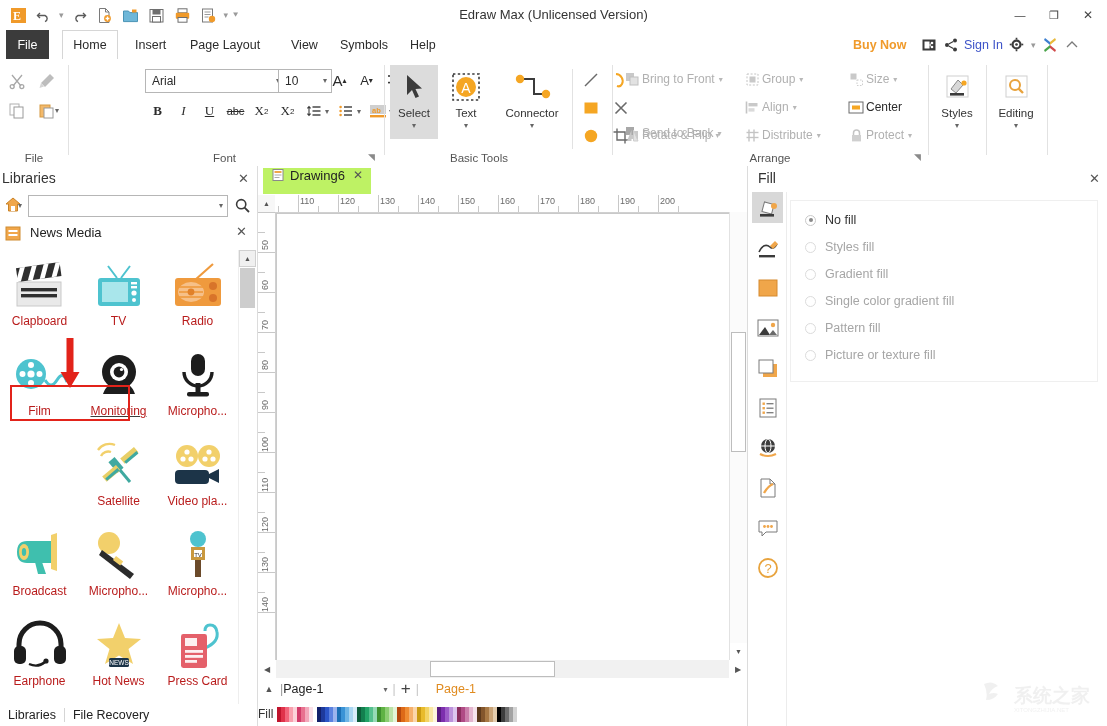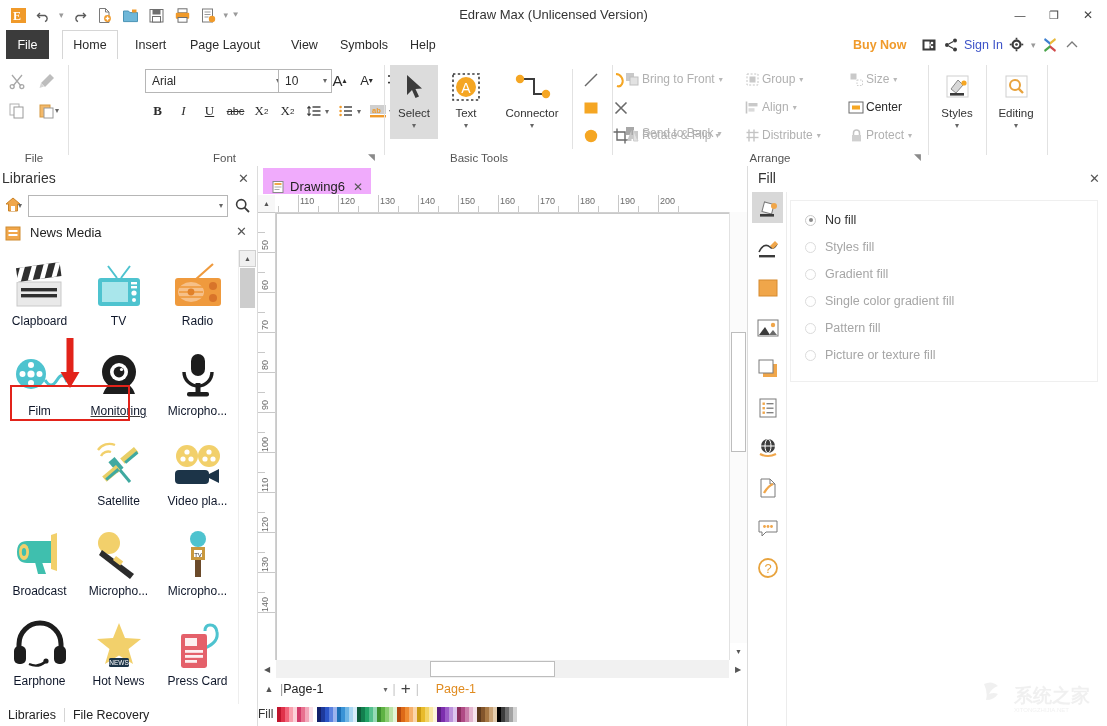--- a/index.html
+++ b/index.html
@@ -82,36 +82,36 @@
 
   .libitem{position:absolute;left:0;top:52px;width:257px;height:30px;}
   .libitemicn{position:absolute;left:2px;top:4px;width:22px;height:22px;display:flex;align-items:center;justify-content:center;}
   .libitemlbl{position:absolute;left:30px;top:7px;font-size:13px;color:#222;}
   .libitemx{position:absolute;right:10px;top:6px;font-size:13px;color:#555;cursor:pointer;}
 
   .shapegrid{position:absolute;left:0;top:84px;width:238px;height:612px;overflow:hidden;}
   .shape{position:absolute;width:79px;height:90px;display:flex;flex-direction:column;
          align-items:center;cursor:pointer;}
   .shape .sicn{height:62px;display:flex;align-items:flex-end;justify-content:center;padding-bottom:2px;}
-  .shape .slbl{font-size:12px;color:#0f172a;text-align:center;white-space:nowrap;}
+  .shape .slbl{font-size:12px;color:#b91c1c;text-align:center;white-space:nowrap;}
 
   .libscroll{position:absolute;left:238px;top:84px;width:17px;height:612px;background:#fff;border-left:1px solid #eee;}
   .lsup,.lsdn{position:absolute;left:0;width:17px;height:17px;background:#f0f0f0;border:1px solid #d0d0d0;
               box-sizing:border-box;display:flex;align-items:center;justify-content:center;cursor:pointer;font-size:7px;color:#555;}
   .lsup{top:0;}
   .lsthumb{position:absolute;left:1px;top:18px;width:15px;height:40px;background:#cdcdcd;cursor:pointer;}
 
   .libtabs{position:absolute;left:0;bottom:0;width:257px;height:22px;background:#fff;display:flex;align-items:center;}
   .libtab{font-size:12.5px;color:#222;padding:0 8px;cursor:pointer;}
   .libtabsep{width:1px;height:14px;background:#d5d5d5;}
 
   
   .canvaswrap{position:absolute;left:258px;top:166px;width:489px;height:560px;background:#fff;}
   .tabstrip{position:absolute;left:0;top:0;width:489px;height:29px;background:#fff;border-bottom:1px solid #d8d8d8;}
-  .doctab{position:absolute;left:5px;top:2px;height:26px;background:#f0abfc;display:flex;align-items:flex-end;
+  .doctab{position:absolute;left:5px;top:2px;height:26px;background:#bef264;display:flex;align-items:flex-start;
           padding:0 8px;font-size:13px;color:#222;cursor:pointer;}
   .doctab .dti{margin-right:5px;display:flex;align-items:center;}
   .doctab .dtx{margin-left:8px;font-size:12px;color:#555;cursor:pointer;}
 
   .rulerh{position:absolute;left:0;top:29px;width:489px;height:17px;background:#fff;border-bottom:1px solid #d0d0d0;overflow:hidden;}
   .rulerv{position:absolute;left:0;top:46px;width:17px;height:448px;background:#fff;border-right:1px solid #d0d0d0;overflow:hidden;}
   .rtickh{position:absolute;top:0;height:17px;border-left:1px solid #c8c8c8;}
   .rlblh{position:absolute;top:1px;font-size:9px;color:#6a6a6a;padding-left:2px;}
   .rtickv{position:absolute;left:0;width:17px;border-top:1px solid #c8c8c8;}
   .rlblv{position:absolute;left:2px;font-size:9px;color:#6a6a6a;transform:rotate(-90deg);transform-origin:left top;white-space:nowrap;}

